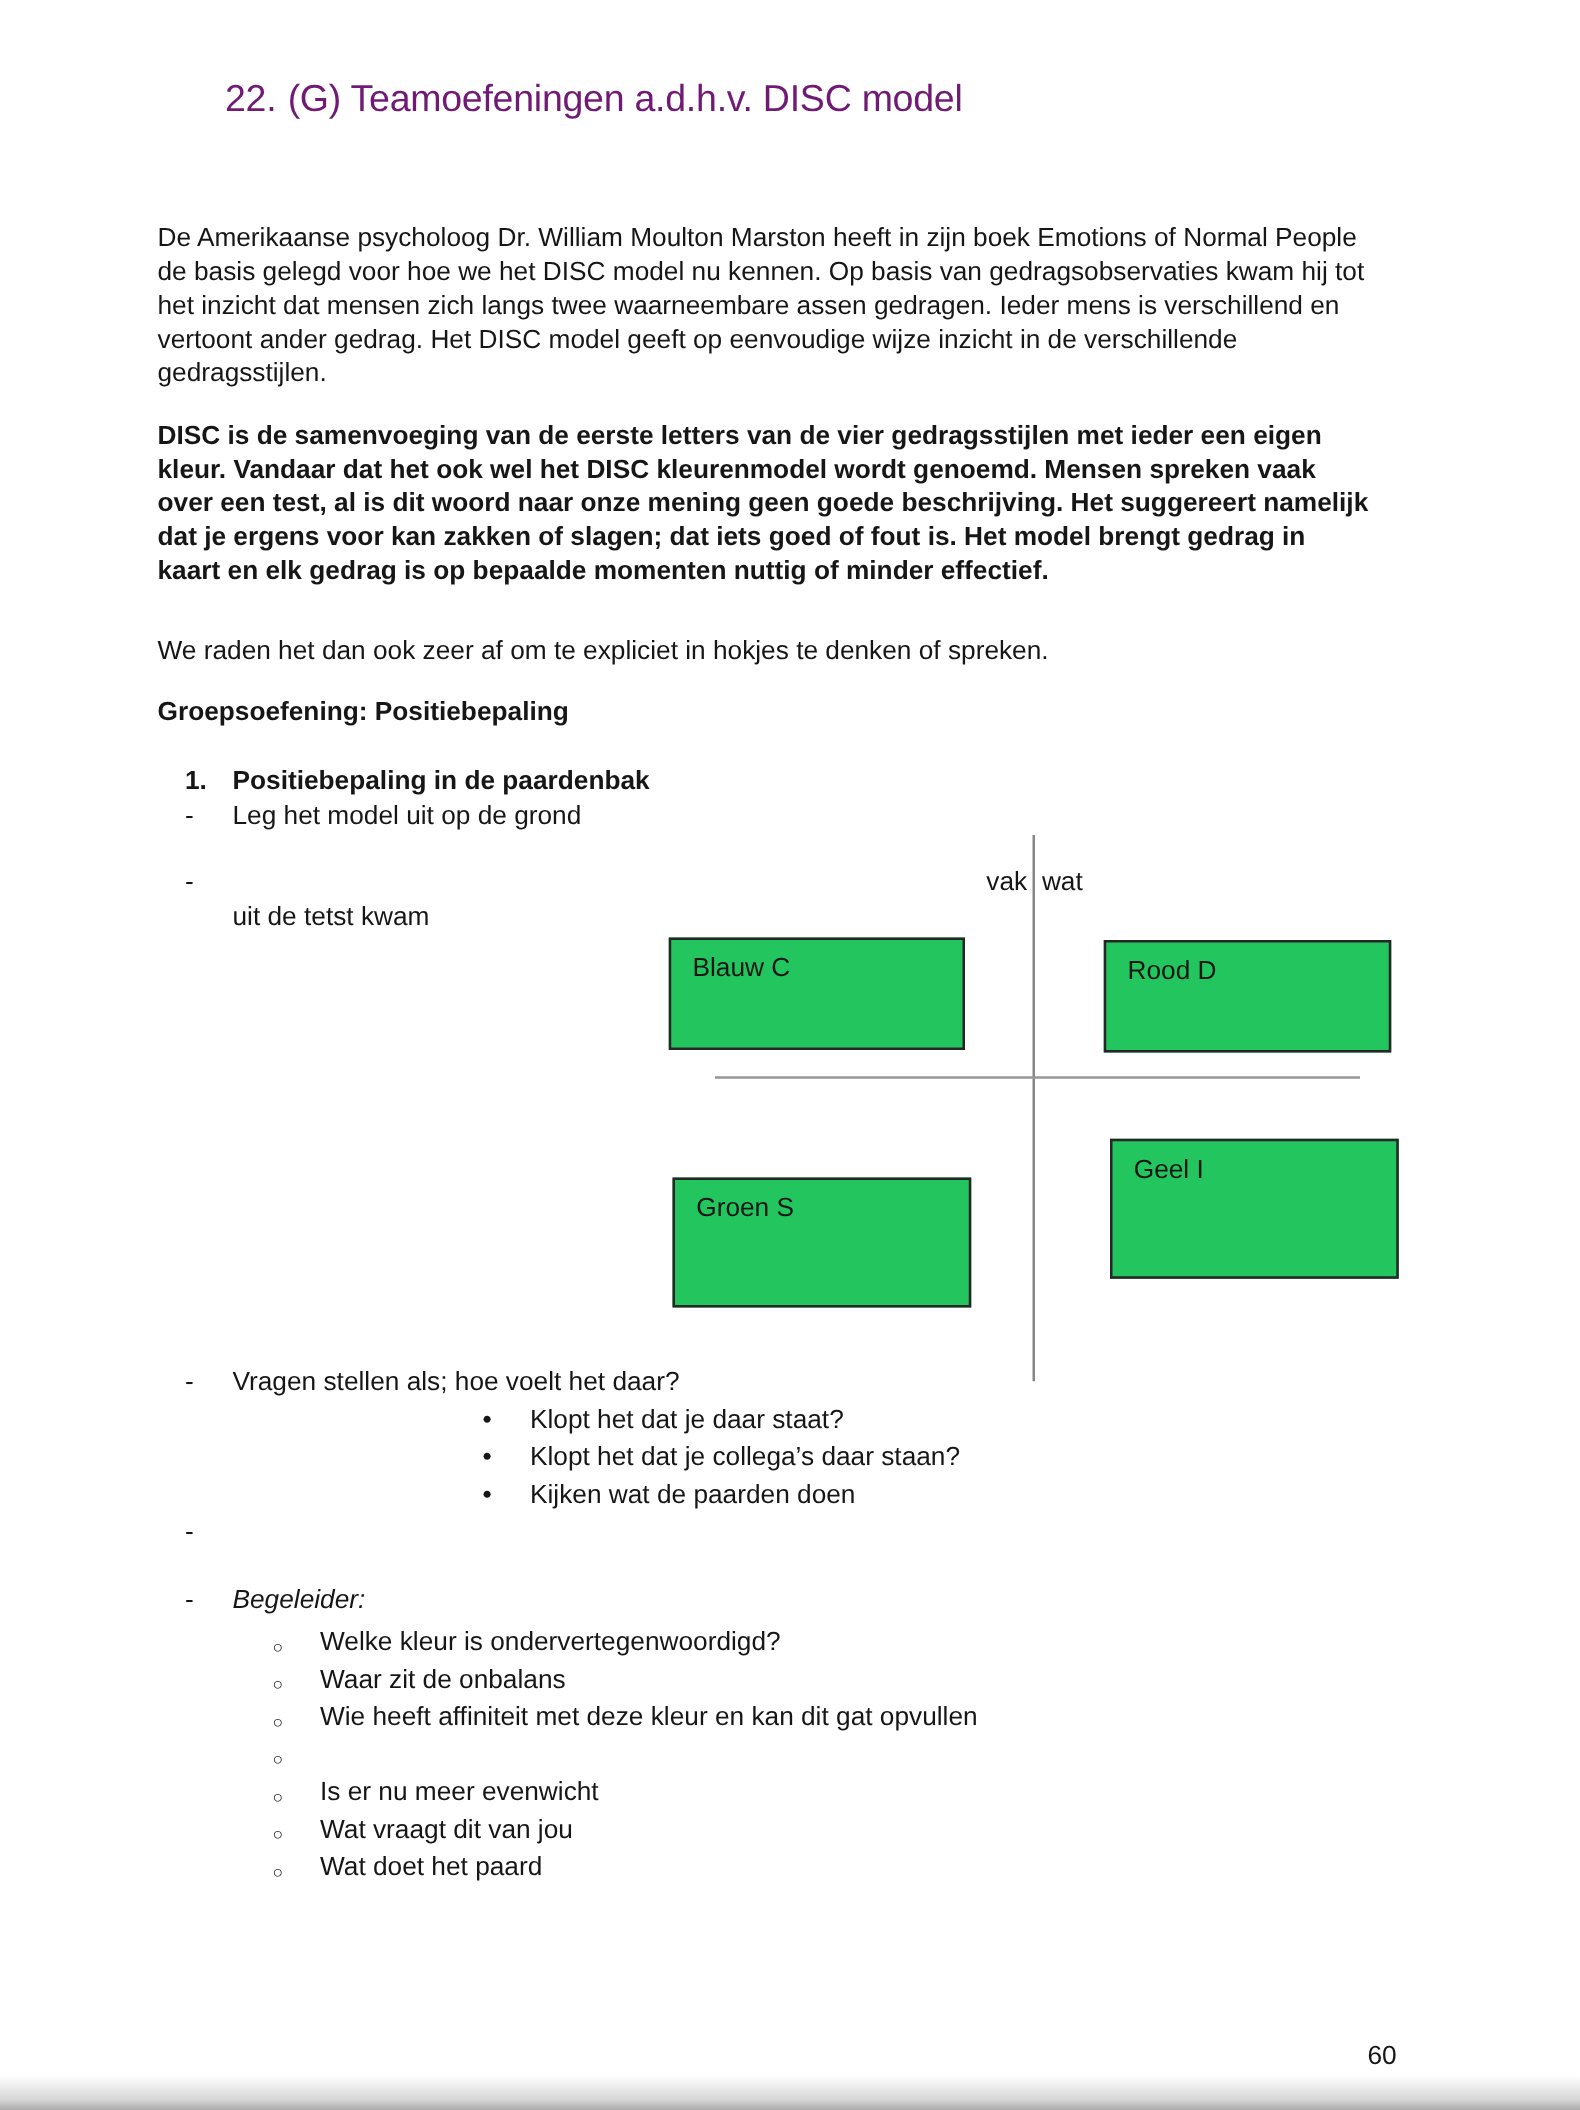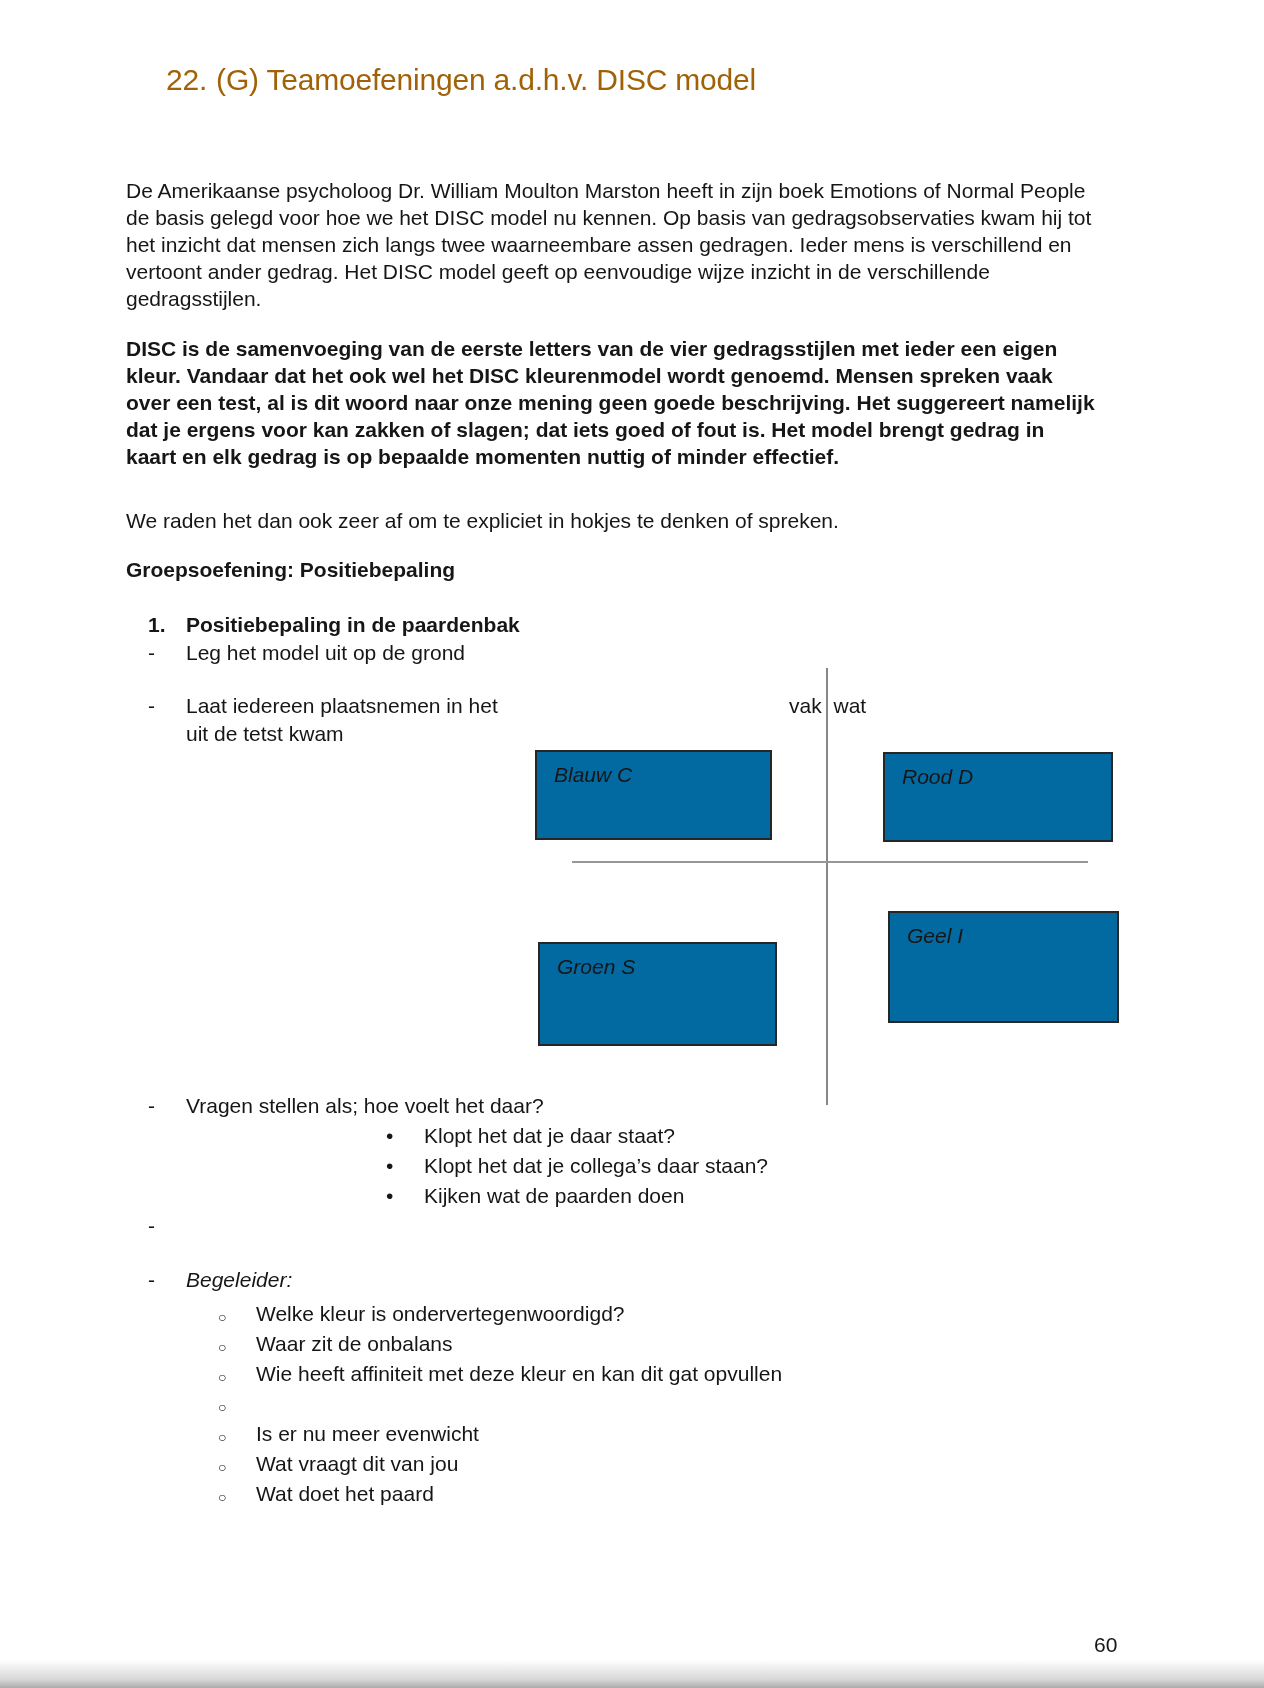--- a/index.html
+++ b/index.html
@@ -3,22 +3,22 @@
 <meta charset="utf-8">
 <style>
   html,body { margin:0; padding:0; background:#e9e9e9; }
   .page {
     position:relative; width:1264px; height:1688px; margin:0 auto;
     background:#ffffff; overflow:hidden;
     font-family:"Liberation Sans", sans-serif; color:#161616;
   }
   .abs { position:absolute; }
   .doc-title {
-    left:166px; top:63px; font-size:30px; font-weight:400;
-    color:#a16207; letter-spacing:-0.2px; white-space:nowrap; margin:0;
+    left:180px; top:63px; font-size:30px; font-weight:400;
+    color:#701a75; letter-spacing:-0.2px; white-space:nowrap; margin:0;
   }
   .doc-title .tnum { margin-right:9px; }
   .para { font-size:21px; line-height:27px; width:970px; left:126px; margin:0; }
   .p1 { top:177px; } .p2 { top:335px;font-weight:bold; } .p3 { top:507px; white-space:nowrap; }
   .section-heading { left:126px; top:558px; font-size:21px; font-weight:700; margin:0; white-space:nowrap; }
   .row { left:0; top:0; width:1264px; height:28px; font-size:21px; line-height:28px; }
   .row .marker { position:absolute; left:148px; }
   .row .rtext  { position:absolute; left:186px; white-space:nowrap; }
   .row-step { top:611px; font-weight:700; }
   .row-leg { top:639px; }
@@ -32,22 +32,22 @@
   .brow .rtext { left:424px; }
   .b1 { top:1122px; } .b2 { top:1152px; } .b3 { top:1182px; }
   .crow .marker { left:218px; font-size:14px; top:3px; }
   .crow .rtext { left:256px; }
   .c0 { top:1300px; } .c1 { top:1330px; } .c2 { top:1360px; }
   .c3 { top:1390px; } .c4 { top:1420px; } .c5 { top:1450px; } .c6 { top:1480px; }
   .vak-wat { left:789px; top:692px; font-size:21px; line-height:28px; word-spacing:6px; }
   .vline { left:826px; top:668px; width:2px; height:437px; background:#878787; }
   .hline { left:572px; top:861px; width:516px; height:2px; background:#979797; }
   .qbox {
-    box-sizing:border-box; border:2px solid #262626; background:#0369a1;
-    font-size:21px; line-height:24px; padding:11px 0 0 17px;font-style:italic;
+    box-sizing:border-box; border:2px solid #262626; background:#22c55e;
+    font-size:21px; line-height:24px; padding:11px 0 0 17px;
   }
   .qbox-blauw { left:535px; top:750px; width:237px; height:90px; }
   .qbox-rood  { left:883px; top:752px; width:230px; height:90px; }
   .qbox-groen { left:538px; top:942px; width:239px; height:104px; }
   .qbox-geel  { left:888px; top:911px; width:231px; height:112px; }
   .page-number { left:1094px; top:1633px; font-size:21px; }
   .bottom-shadow {
     left:0; bottom:0; width:100%; height:28px;
     background:linear-gradient(to bottom, rgba(150,150,150,0) 0%, rgba(140,140,140,0.35) 70%, rgba(115,115,115,0.6) 100%);
   }
@@ -70,21 +70,20 @@
     <span class="rtext">Positiebepaling in de paardenbak</span>
   </div>
 
   <div class="abs row row-leg">
     <span class="marker">-</span>
     <span class="rtext">Leg het model uit op de grond</span>
   </div>
 
   <div class="abs row row-laat1">
     <span class="marker">-</span>
-    <span class="rtext">Laat iedereen plaatsnemen in het</span>
   </div>
   <div class="abs row row-laat2">
     <span class="rtext">uit de tetst kwam</span>
   </div>
   <span class="abs vak-wat">vak wat</span>
 
   <div class="abs vline"></div>
   <div class="abs hline"></div>
   <div class="abs qbox qbox-blauw">
     <span>Blauw C</span>

